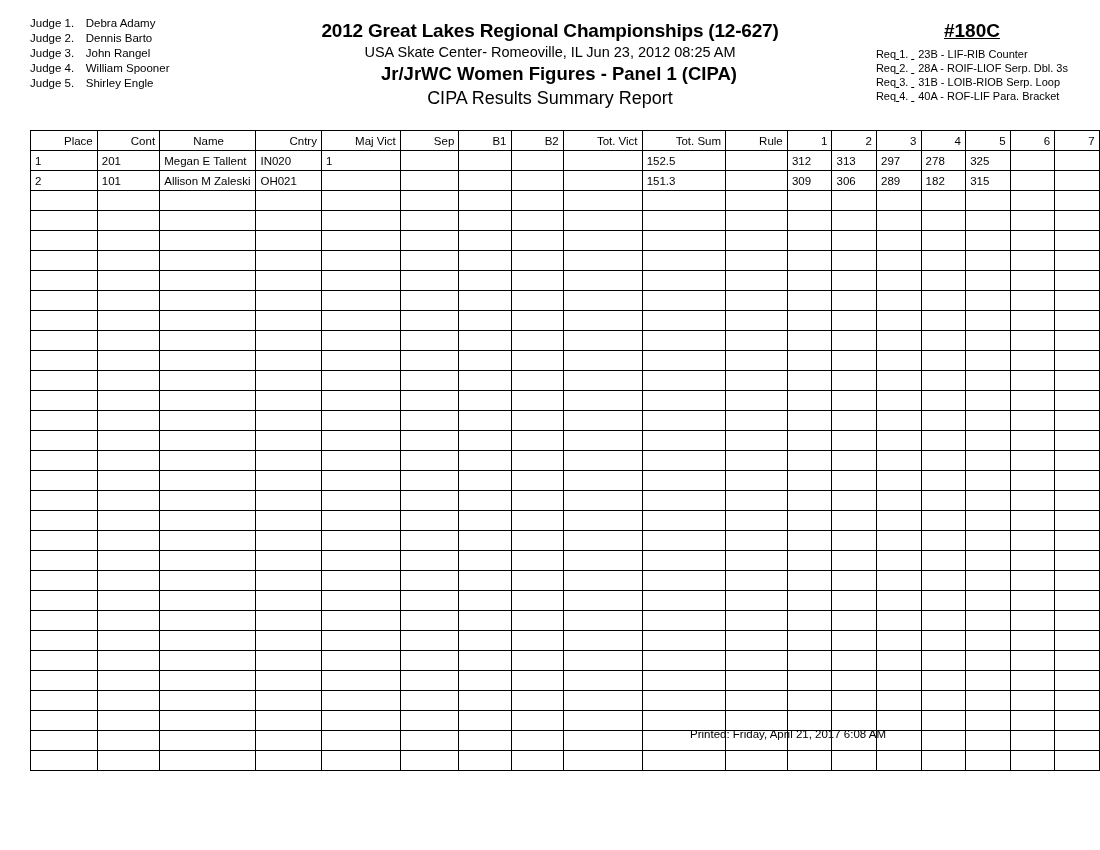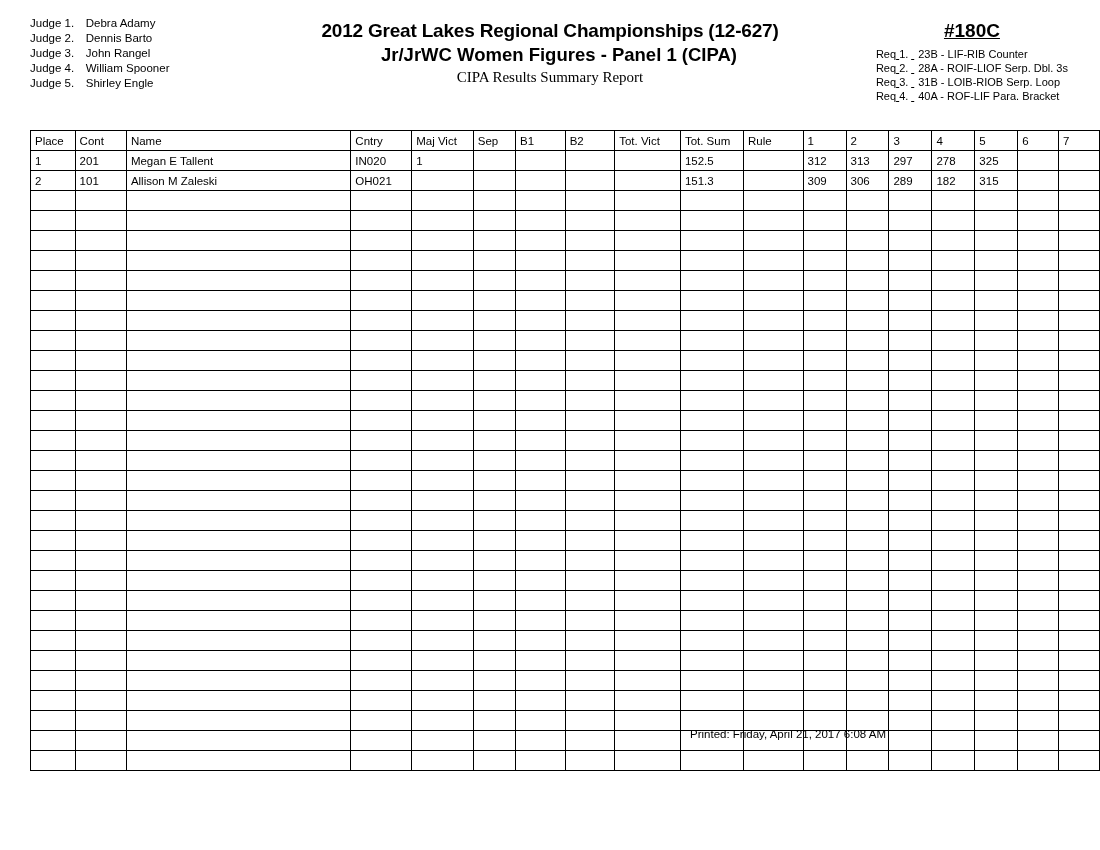--- a/index.html
+++ b/index.html
@@ -51,22 +51,21 @@
     font-size: 14.5px;
     margin-bottom: 3px;
   }
   .title-event {
     font-size: 18.5px;
     font-weight: bold;
     margin-bottom: 3px;
     padding-left: 18px;
   }
   .title-report {
-    font-size: 15px;
-    font-family: Liberation Serif, serif;
+    font-size: 18px;
   }
 
   
   .header-right {
     position: absolute;
     right: 32px;
     top: 20px;
     text-align: right;
     text-decoration: underline;
   }
@@ -99,21 +98,21 @@
   .results-table td {
     border: 1px solid #000000;
     height: 19px;
     padding: 0 4px;
     font-weight: normal;
     text-align: left;
     vertical-align: middle;
     overflow: hidden;
     white-space: nowrap;
   }
-  .results-table th { font-size: 11.5px; }
+  .results-table th { font-size: 11.5px; padding-left: 33px; }
   .c-place  { width: 37px; }
   .c-cont   { width: 46px; }
   .c-name   { width: 242px; }
   .c-cntry  { width: 55px; margin-left: 36px; }
   .c-maj    { width: 55px; }
   .c-sep    { width: 36px; }
   .c-b1     { width: 46px; }
   .c-b2     { width: 46px; }
   .c-totv   { width: 60px; }
   .c-tots   { width: 56px; }
@@ -155,20 +154,21 @@
   </div>
   <div class="judge-row">
     <span class="j-label">Judge</span>
     <span class="j-num">5.</span>
     <span class="j-name">Shirley Engle</span>
   </div>
 </div>
 
 <div class="header-center">
   <div class="title-main">2012 Great Lakes Regional Championships (12-627)</div>
+  <div class="title-sub">USA Skate Center- Romeoville, IL  Jun 23, 2012  08:25 AM</div>
   <div class="title-event">Jr/JrWC Women Figures - Panel 1 (CIPA)</div>
   <div class="title-report">CIPA Results Summary Report</div>
 </div>
 
 <div class="header-right">
   <div class="event-code">#180C</div>
   <div class="req-list">
     <div class="req-row">
       <span class="r-lbl">Req</span>
       <span class="r-num">1.</span>

